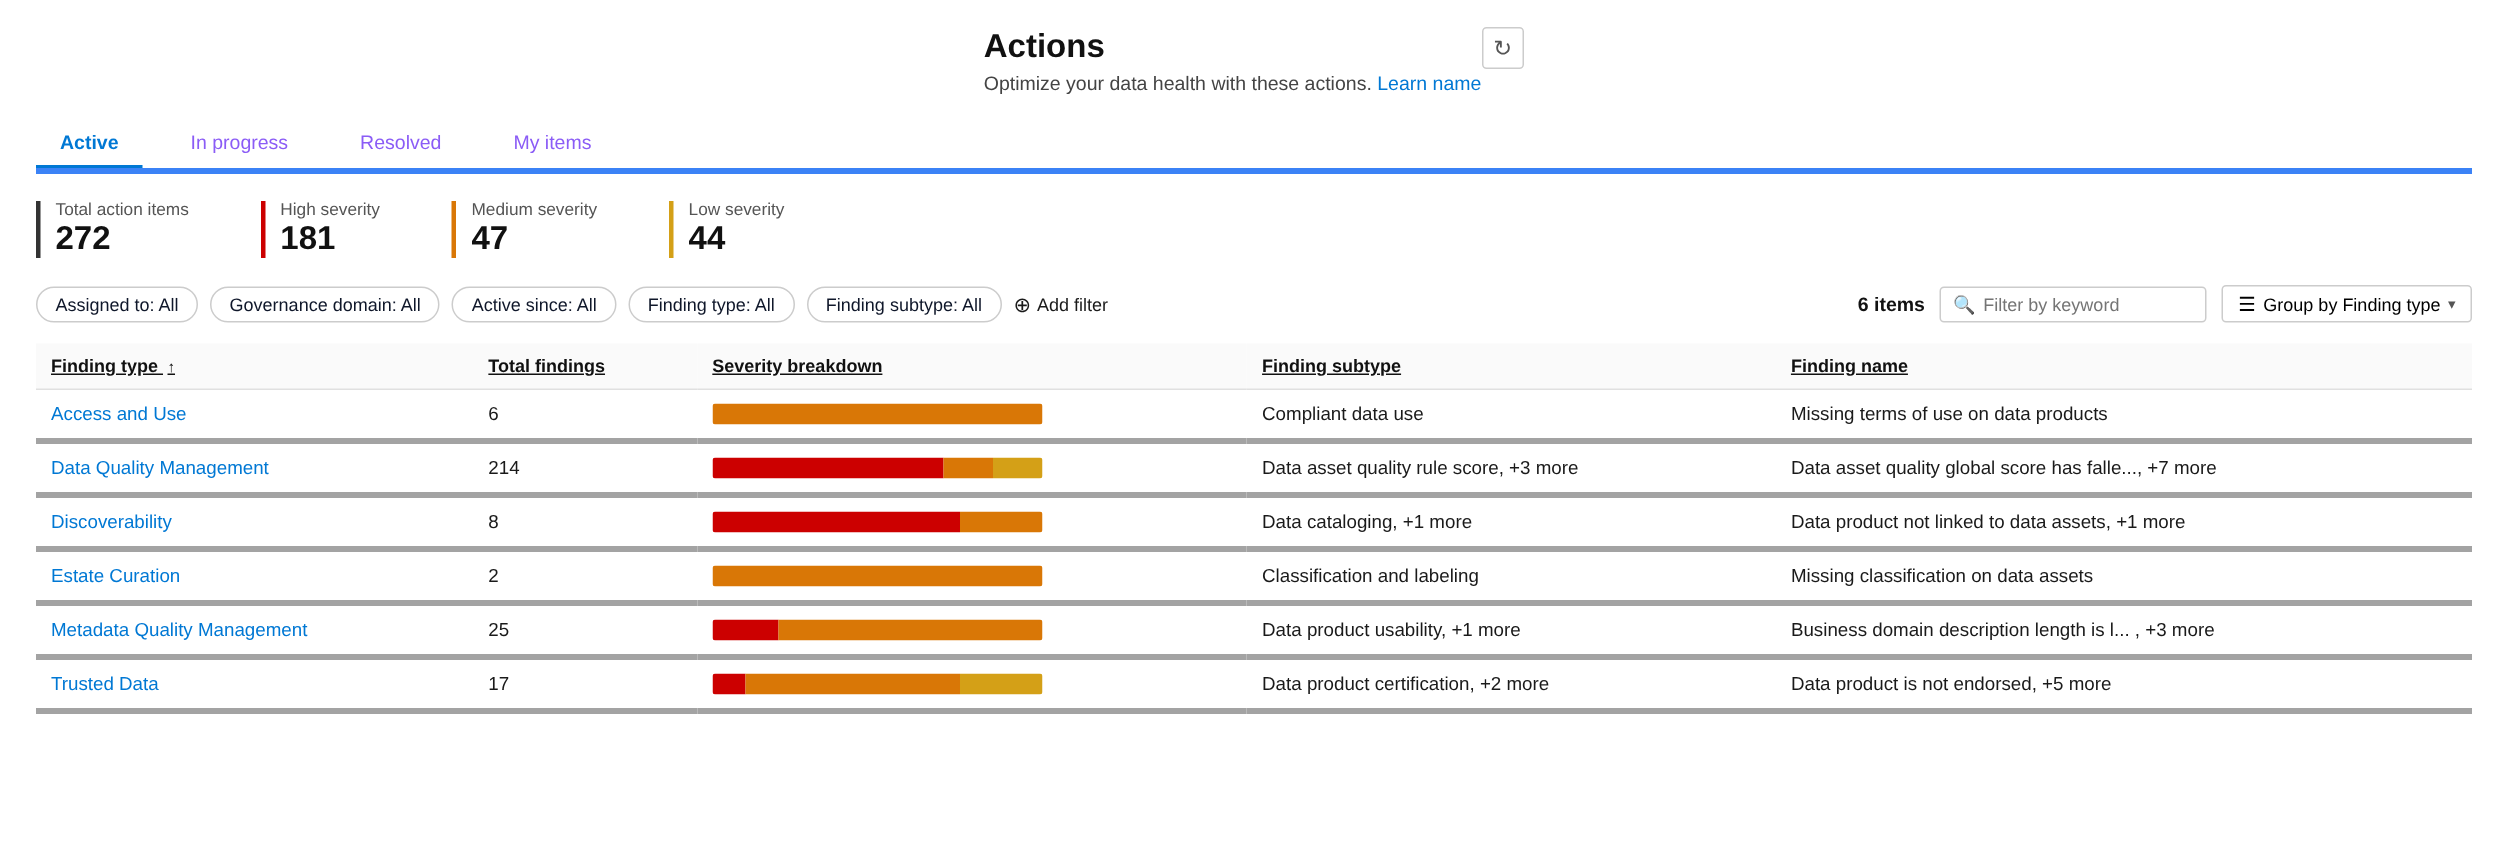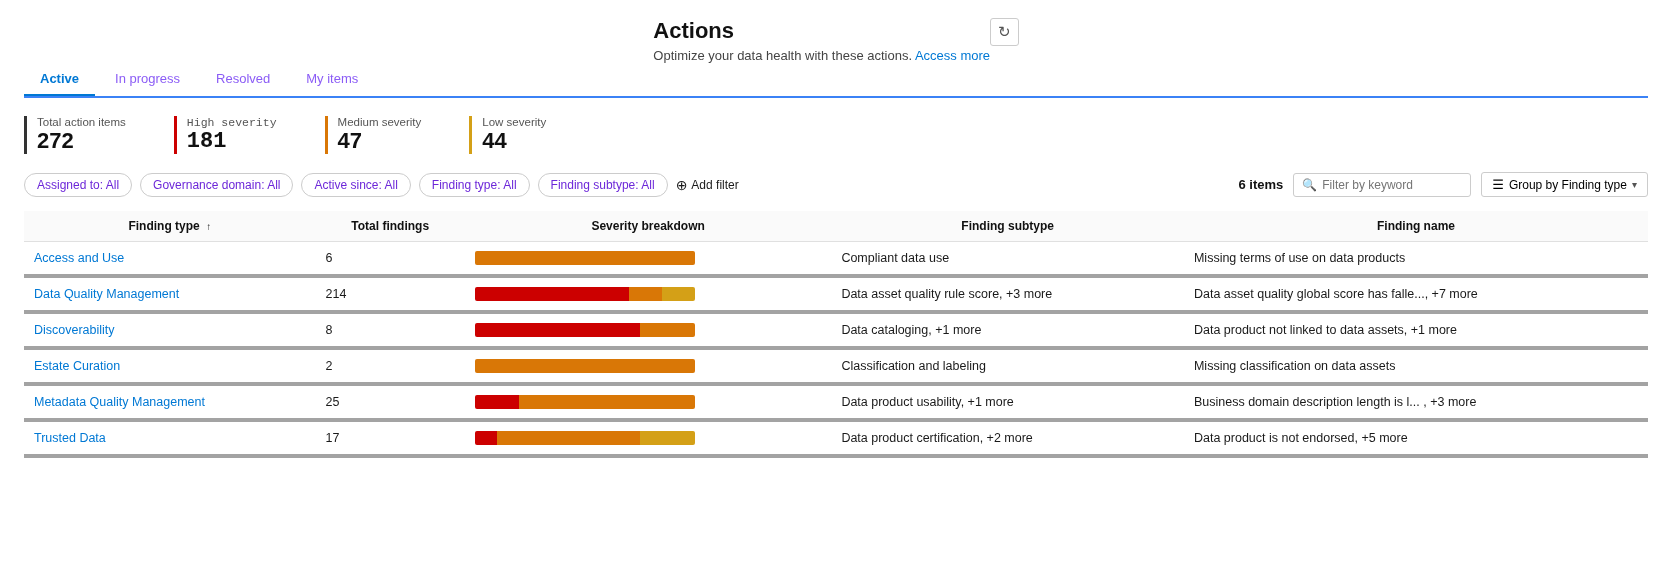--- a/index.html
+++ b/index.html
@@ -6,44 +6,44 @@
     body { font-family: 'Segoe UI', Arial, sans-serif; font-size: 13px; background: #fff; color: #1a1a1a; }
 
     .page { padding: 18px 24px; max-width: 1672px; }
 
     .page-header { display: flex; justify-content: center; align-items: flex-start; }
     .page-title { font-size: 22px; font-weight: 700; color: #111; }
     .page-subtitle { font-size: 13px; color: #444; margin-top: 4px; }
     .page-subtitle a { color: #0078d4; text-decoration: none; }
     .refresh-btn { border: 1px solid #ccc; background: #fff; border-radius: 3px; cursor: pointer; padding: 4px 7px; font-size: 14px; color: #555; }
 
-    .tabs { display: flex; gap: 4px; border-bottom: 2px solid #3b82f6; }
+    .tabs { display: flex; gap: 16px; margin-top: 16px; border-bottom: 4px solid #3b82f6; }
     .tab { padding: 8px 16px; cursor: pointer; font-size: 13px; color: #8b5cf6; border-bottom: 2px solid transparent; text-decoration: none; }
     .tab.active { color: #0078d4; border-bottom: 2px solid #0078d4; font-weight: 600; }
 
     .stats-row { display: flex; gap: 48px; margin-top: 18px; margin-bottom: 18px; }
     .stat-block { display: flex; flex-direction: column; border-left: 3px solid; padding-left: 10px; }
     .stat-block.total { border-color: #333; }
-    .stat-block.high { border-color: #c00; font-family: Liberation Mono, monospace; }
+    .stat-block.high { border-color: #c00; }
     .stat-block.medium { border-color: #d97706; }
     .stat-block.low { border-color: #d4a017; }
     .stat-label { font-size: 11.5px; color: #555; }
     .stat-value { font-size: 22px; font-weight: 700; color: #111; }
 
     .filter-row { display: flex; align-items: center; gap: 8px; margin-bottom: 14px; flex-wrap: wrap; }
-    .filter-chip { border: 1px solid #ccc; background: #fff; border-radius: 14px; padding: 4px 12px; font-size: 12px; cursor: pointer; color: #6d28d9; white-space: nowrap; text-align: right; }
+    .filter-chip { border: 1px solid #ccc; background: #fff; border-radius: 14px; padding: 4px 12px; font-size: 12px; cursor: pointer; color: #0f172a; white-space: nowrap; text-align: right; }
     .add-filter-btn { border: none; background: none; cursor: pointer; font-size: 12px; color: #1a1a1a; display: flex; align-items: center; gap: 4px; }
     .filter-right { margin-left: auto; display: flex; align-items: center; gap: 10px; }
     .items-count { font-size: 13px; font-weight: 600; color: #111; white-space: nowrap; }
     .search-box { display: flex; align-items: center; border: 1px solid #ccc; border-radius: 3px; padding: 4px 8px; gap: 5px; background: #fff; }
     .search-box input { border: none; outline: none; font-size: 12px; color: #555; width: 140px; background: transparent; }
     .group-by-btn { border: 1px solid #ccc; background: #fff; border-radius: 3px; padding: 4px 10px; font-size: 12px; cursor: pointer; display: flex; align-items: center; gap: 5px; white-space: nowrap; }
 
     .table { width: 100%; border-collapse: collapse; }
-    .table th { text-align: center; font-size: 12px; font-weight: 600; color: #111; padding: 8px 10px; border-bottom: 1px solid #e0e0e0; background: #fafafa; white-space: nowrap; cursor: pointer; }
+    .table th { text-align: left; font-size: 12px; font-weight: 600; color: #111; padding: 8px 10px; border-bottom: 1px solid #e0e0e0; background: #fafafa; white-space: nowrap; cursor: pointer; text-decoration: underline; }
     .table td { padding: 9px 10px; font-size: 12.5px; color: #1a1a1a; border-bottom: 4px solid #a3a3a3; vertical-align: middle; }
     .finding-type-link { color: #0078d4; text-decoration: none; cursor: pointer; }
 
     .bar-container { display: flex; height: 14px; border-radius: 2px; overflow: hidden; width: 220px; }
     .bar-seg { height: 100%; }
 
     .sort-arrow { font-size: 10px; margin-left: 3px; }
 
     .icon-refresh { font-size: 15px; }
     .icon-search { font-size: 12px; color: #777; }
@@ -51,21 +51,21 @@
   </style>
 </head>
 <body>
 
 <div class="page">
   <div class="page-header">
     <div>
       <div class="page-title">Actions</div>
       <div class="page-subtitle">
         <span>Optimize your data health with these actions.</span>
-        <a href="#">Access more</a>
+        <a href="#">Learn name</a>
       </div>
     </div>
     <button class="refresh-btn">
       <span class="icon-refresh">↻</span>
     </button>
   </div>
 
   <div class="tabs">
     <a class="tab active" href="#">Active</a>
     <a class="tab" href="#">In progress</a>

